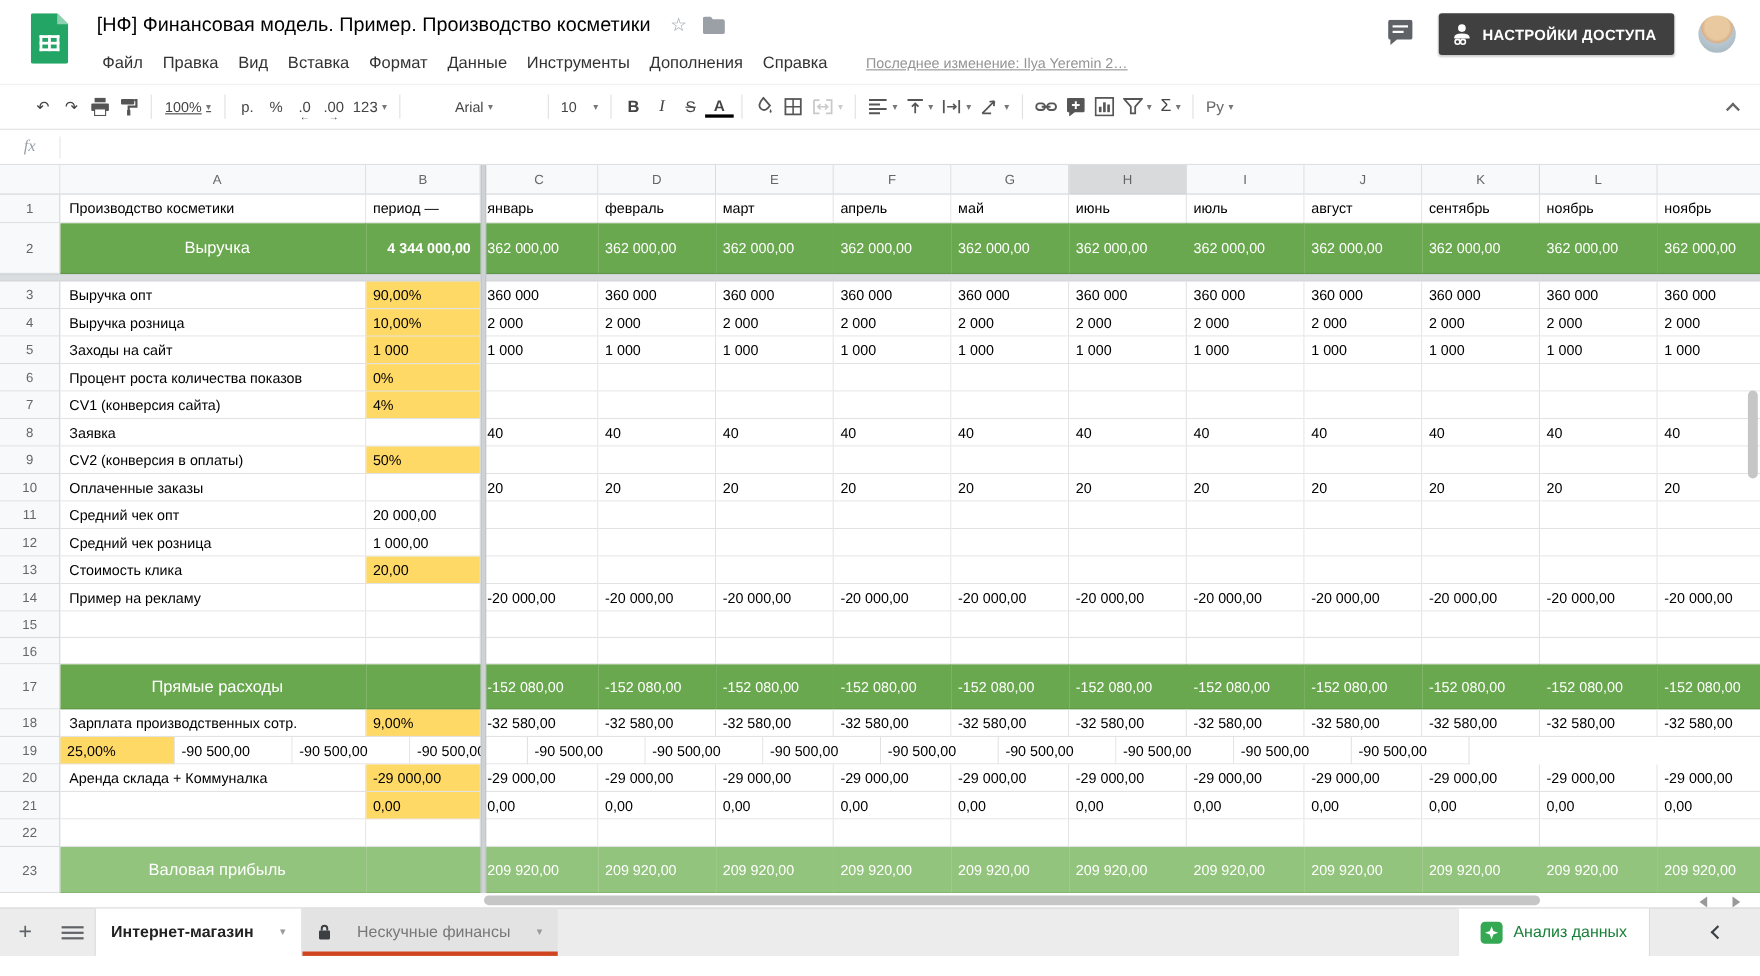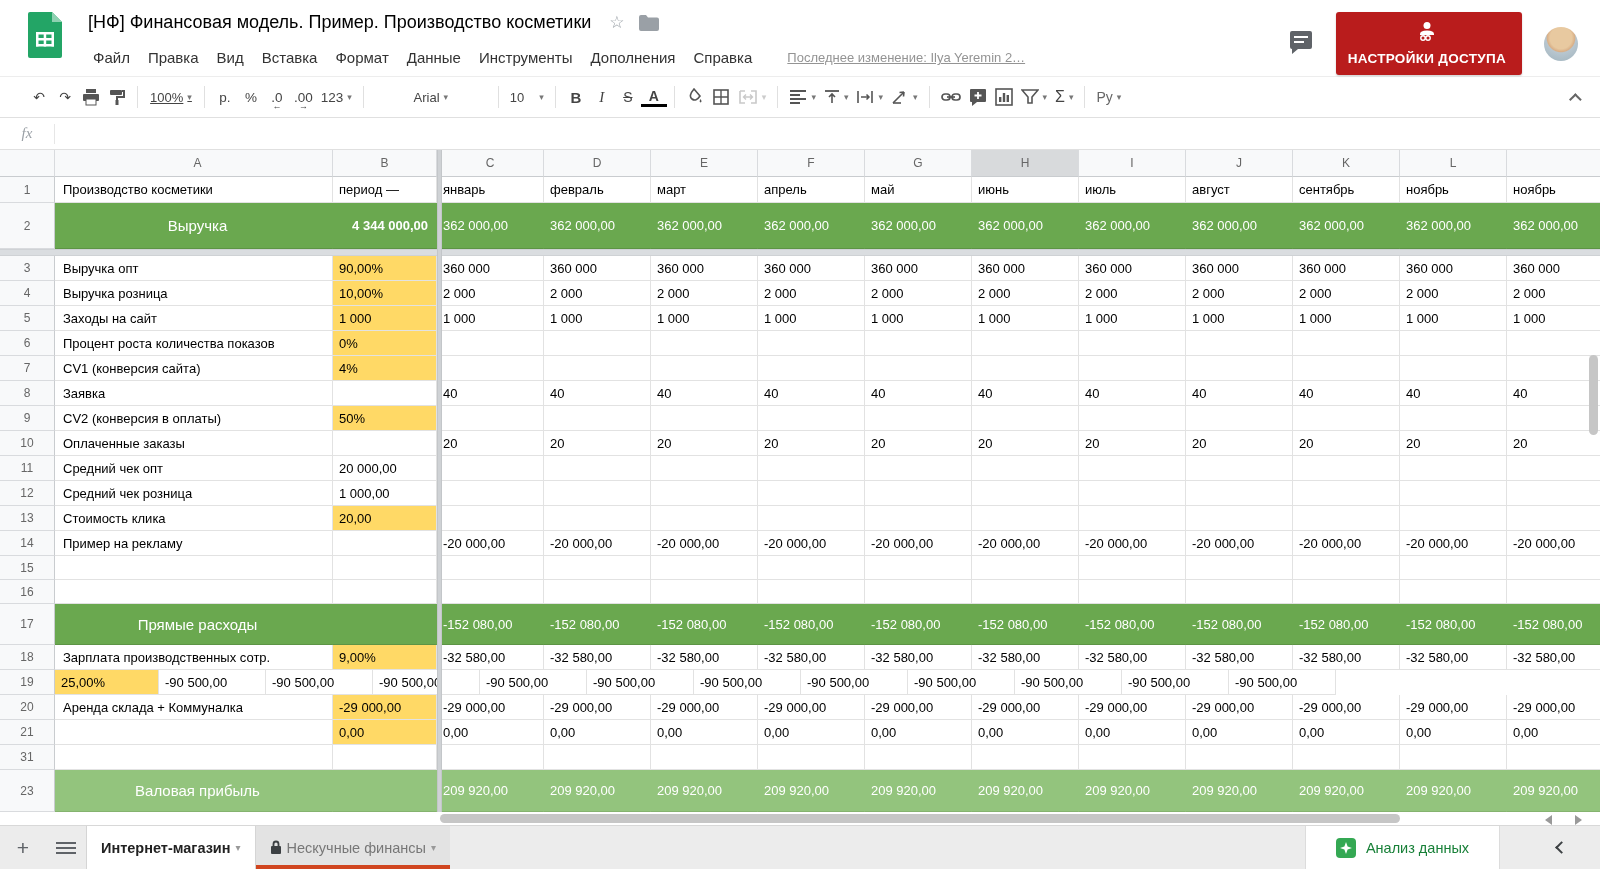--- a/index.html
+++ b/index.html
@@ -10,23 +10,23 @@
   .appbar { position:relative; height:76px; background:#fff; }
   .logo { position:absolute; left:28px; top:12px; width:34px; height:46px; cursor:pointer; }
   .title-row { position:absolute; left:88px; top:12px; display:flex; align-items:center; gap:14px; }
   .doc-title { font-size:18px; color:#000; white-space:nowrap; }
   .star { font-size:17px; color:#9aa0a6; margin-left:4px; }
   .menu-row { position:absolute; left:84px; top:46px; display:flex; align-items:center; }
   .menu-item { font-size:15px; color:#333; padding:3px 9px; border-radius:2px; cursor:pointer; }
   .lastedit { font-size:13px; color:#949494; text-decoration:underline; margin-left:26px; cursor:pointer; white-space:nowrap; }
   .appbar-right { position:absolute; right:22px; top:12px; display:flex; align-items:center; gap:22px; }
   .comment-btn { width:26px; height:26px; cursor:pointer; }
-  .share-btn { display:flex; align-items:center; gap:10px; background:#b91c1c; color:#fff;
+  .share-btn { display:flex; align-items:center; gap:10px; background:#404040; color:#fff;
                border-radius:3px; padding:9px 16px 9px 12px; font-size:13.5px; font-weight:bold;
-               letter-spacing:.3px; cursor:pointer; box-shadow:0 1px 2px rgba(0,0,0,.2);flex-direction:column; }
+               letter-spacing:.3px; cursor:pointer; box-shadow:0 1px 2px rgba(0,0,0,.2); }
   .avatar { width:34px; height:34px; border-radius:50%; cursor:pointer;
             background:radial-gradient(circle at 50% 32%, #e8c9a0 0 38%, #d9b088 48%, #b8c6cf 52%, #9fb3bd 100%); }
 
   
   .toolbar { height:42px; background:#fff; border-top:1px solid #ededed; border-bottom:1px solid #e0e0e0;
              display:flex; align-items:center; padding:0 10px 0 26px; color:#444; }
   .tb { display:flex; align-items:center; justify-content:center; min-width:26px; height:28px;
         padding:0 4px; border-radius:2px; cursor:pointer; font-size:14px; color:#444; position:relative; }
   .tb svg { display:block; }
   .sep { width:1px; height:22px; background:#e0e0e0; margin:0 7px; }
@@ -84,26 +84,26 @@
   .hs-arrow { position:absolute; top:3px; width:0; height:0; border-top:5px solid transparent;
               border-bottom:5px solid transparent; cursor:pointer; }
   .hs-left { right:48px; border-right:7px solid #999; }
   .hs-right { right:18px; border-left:7px solid #999; }
 
   .tabbar { height:44px; background:#ececec; border-top:1px solid #d8d8d8; display:flex; align-items:stretch; position:relative; }
   .tab-plus { width:46px; display:flex; align-items:center; justify-content:center;
               font-size:21px; color:#5f6368; cursor:pointer; }
   .tab-ham { width:40px; display:flex; flex-direction:column; justify-content:center; gap:3px; cursor:pointer; padding:0 10px; }
   .tab-ham i { display:block; height:2px; background:#5f6368; }
-  .sheet-tab { display:flex; align-items:center; gap:5px; padding:0 14px; font-size:14.5px; cursor:pointer; position:relative; }
+  .sheet-tab { display:flex; align-items:center; gap:24px; padding:0 14px; font-size:14.5px; cursor:pointer; position:relative; }
   .sheet-tab.active { background:#fff; color:#222; font-weight:bold; border-left:1px solid #d5d5d5; border-right:1px solid #d5d5d5; }
   .sheet-tab.inactive { background:#e3e3e3; color:#777; }
   .tab-underline { position:absolute; left:0; right:0; bottom:0; height:4px; background:#d0451f; }
   .tab-caret { font-size:10px; color:#999; }
-  .analyze { position:absolute; right:100px; top:0; bottom:0; width:195px; background:#fff;
+  .analyze { position:absolute; right:100px; top:0; bottom:0; width:175px; background:#fff;
              border-left:1px solid #dcdcdc; border-right:1px solid #dcdcdc;
              display:flex; align-items:center; justify-content:center; gap:10px; cursor:pointer; }
   .analyze-label { color:#188038; font-size:14.5px; }
   .spark { width:20px; height:20px; background:#34a853; border-radius:4px; display:flex; align-items:center; justify-content:center; }
   .collapse-right { position:absolute; right:34px; top:0; bottom:0; display:flex; align-items:center; cursor:pointer; }
   .chev-left { width:9px; height:9px; border-left:2px solid #3c4043; border-bottom:2px solid #3c4043; transform:rotate(45deg); }
 </style>
 </head>
 <body>
 
@@ -658,21 +658,21 @@
       <div class="cell cm ">0,00</div>
       <div class="cell cm ">0,00</div>
       <div class="cell cm ">0,00</div>
       <div class="cell cm ">0,00</div>
       <div class="cell cm ">0,00</div>
       <div class="cell cm ">0,00</div>
       <div class="cell cm ">0,00</div>
       <div class="cell cm ">0,00</div>
     </div>
     <div class="grow" style="height: 25px; line-height: 25px;">
-      <div class="cell gut">31</div>
+      <div class="cell gut">22</div>
       <div class="cell ca "></div>
       <div class="cell cb "></div>
       <div class="cell cm "></div>
       <div class="cell cm "></div>
       <div class="cell cm "></div>
       <div class="cell cm "></div>
       <div class="cell cm "></div>
       <div class="cell cm "></div>
       <div class="cell cm "></div>
       <div class="cell cm "></div>

